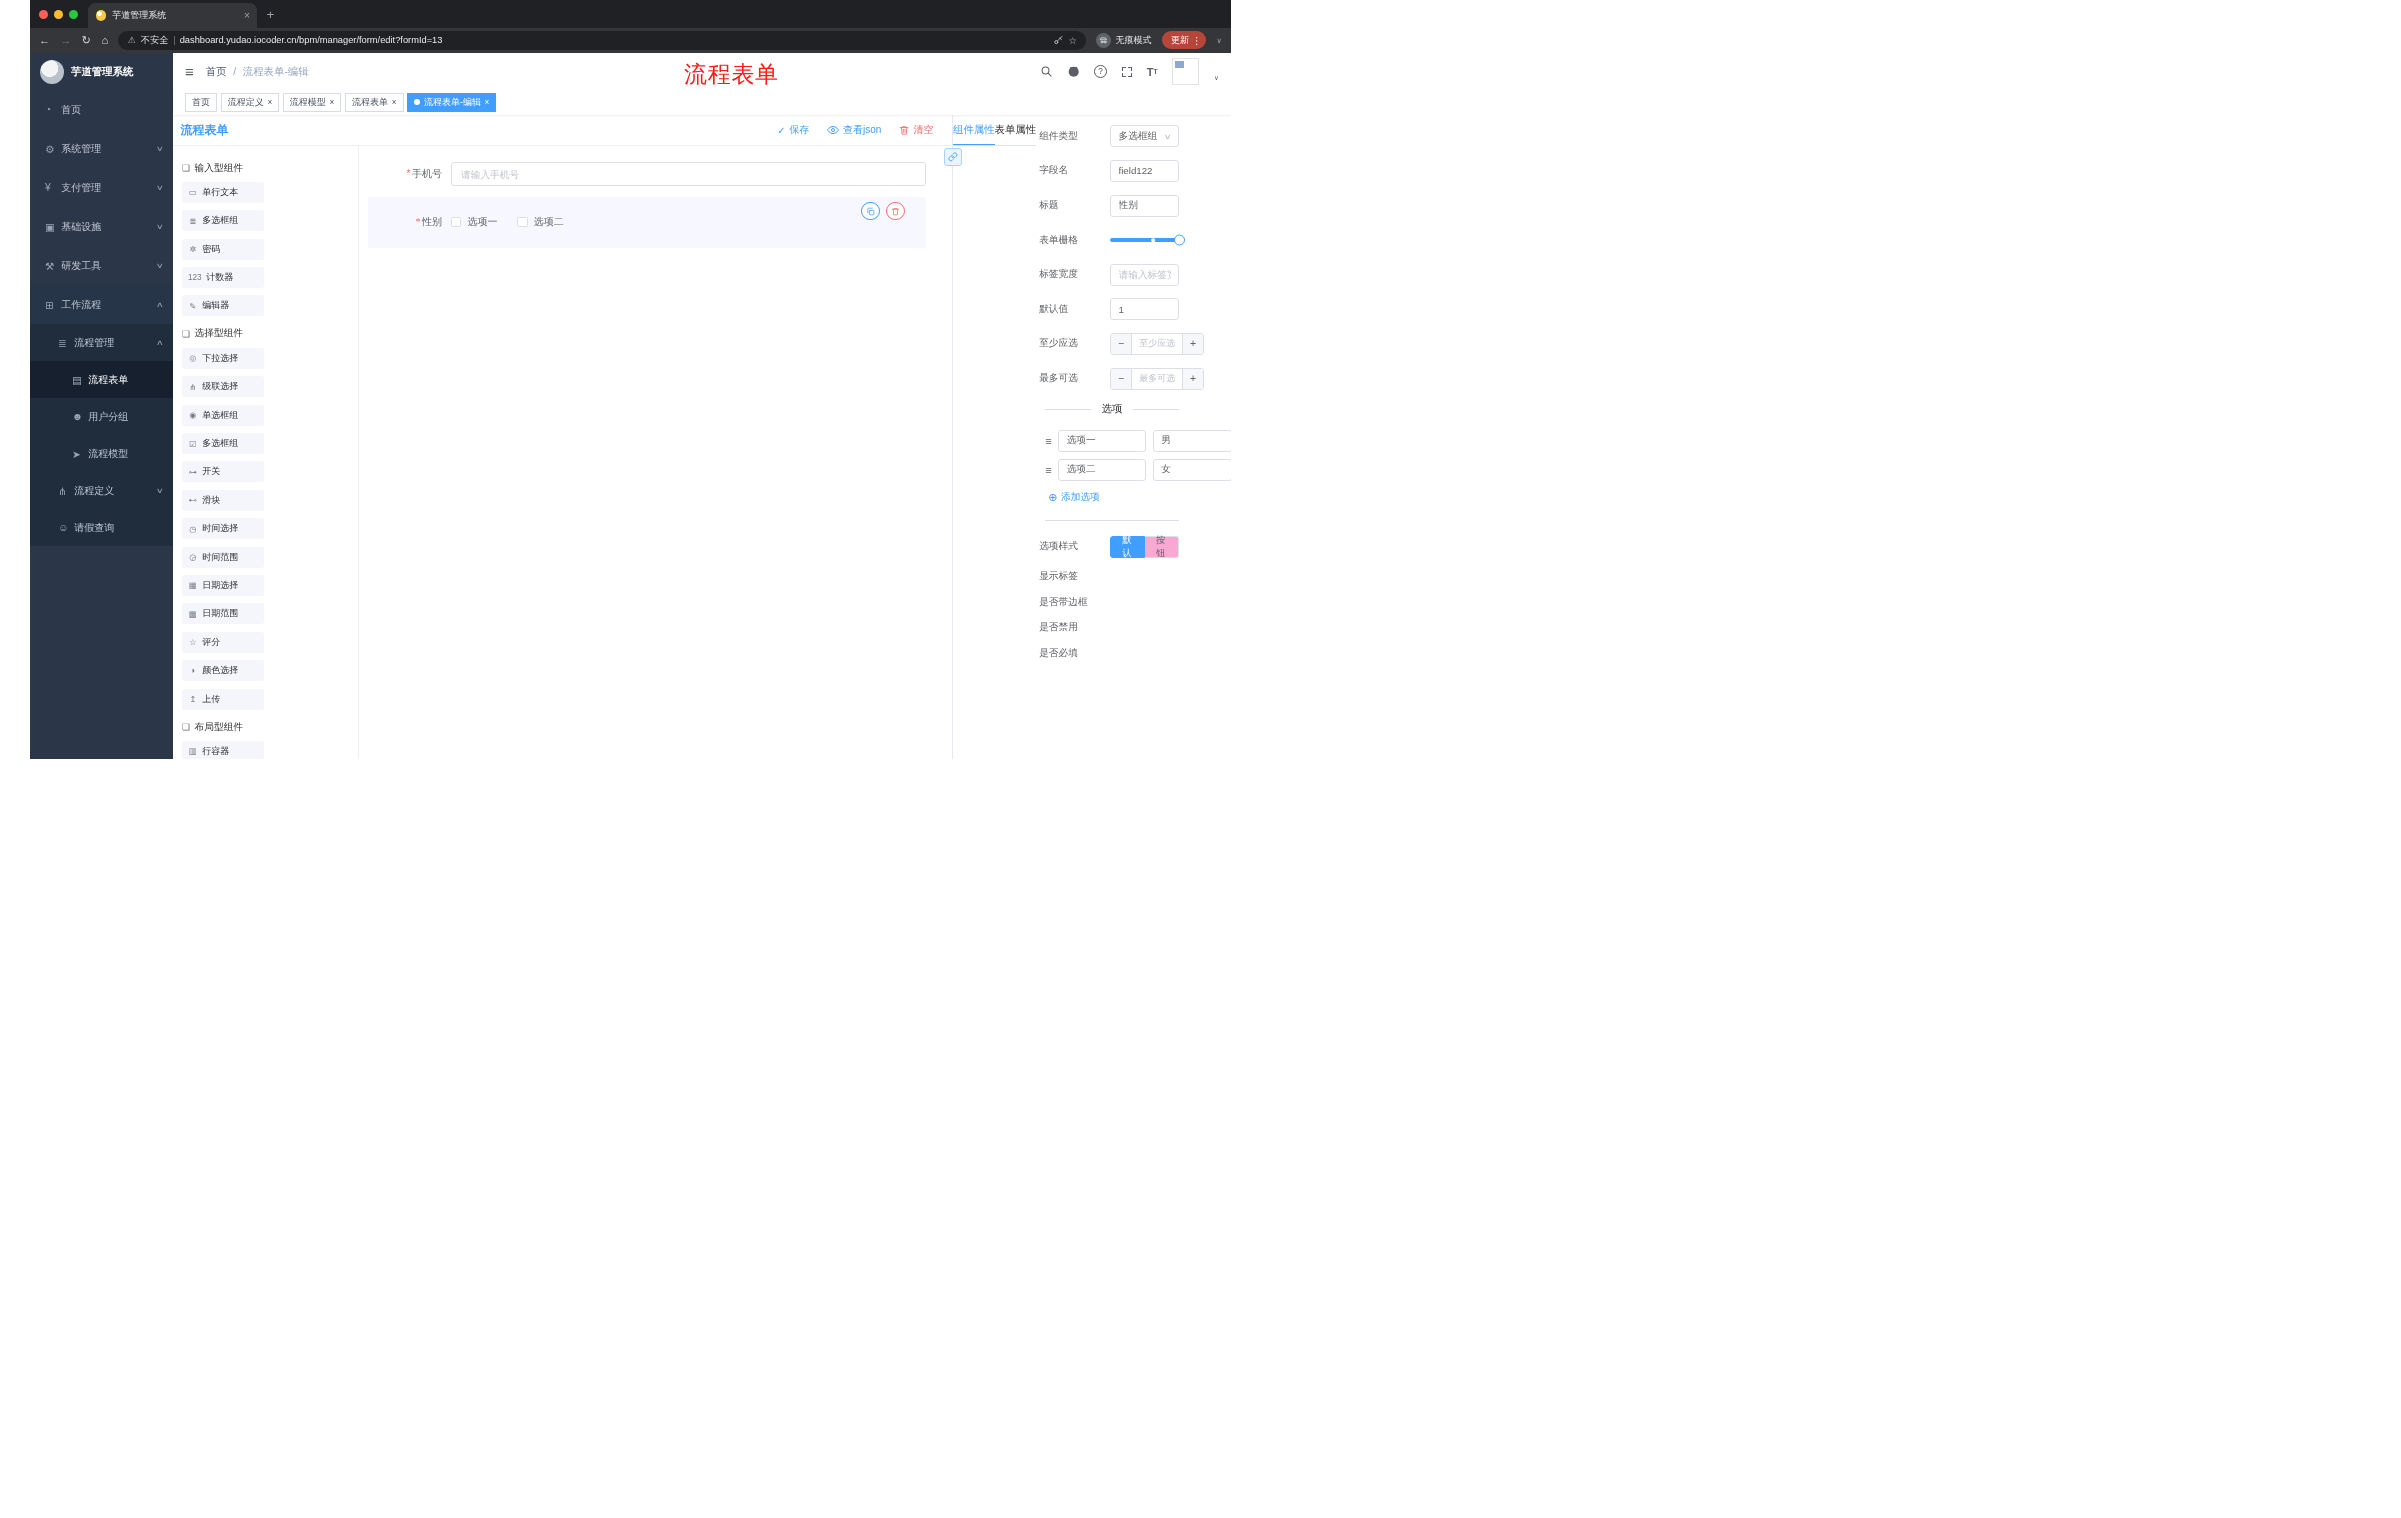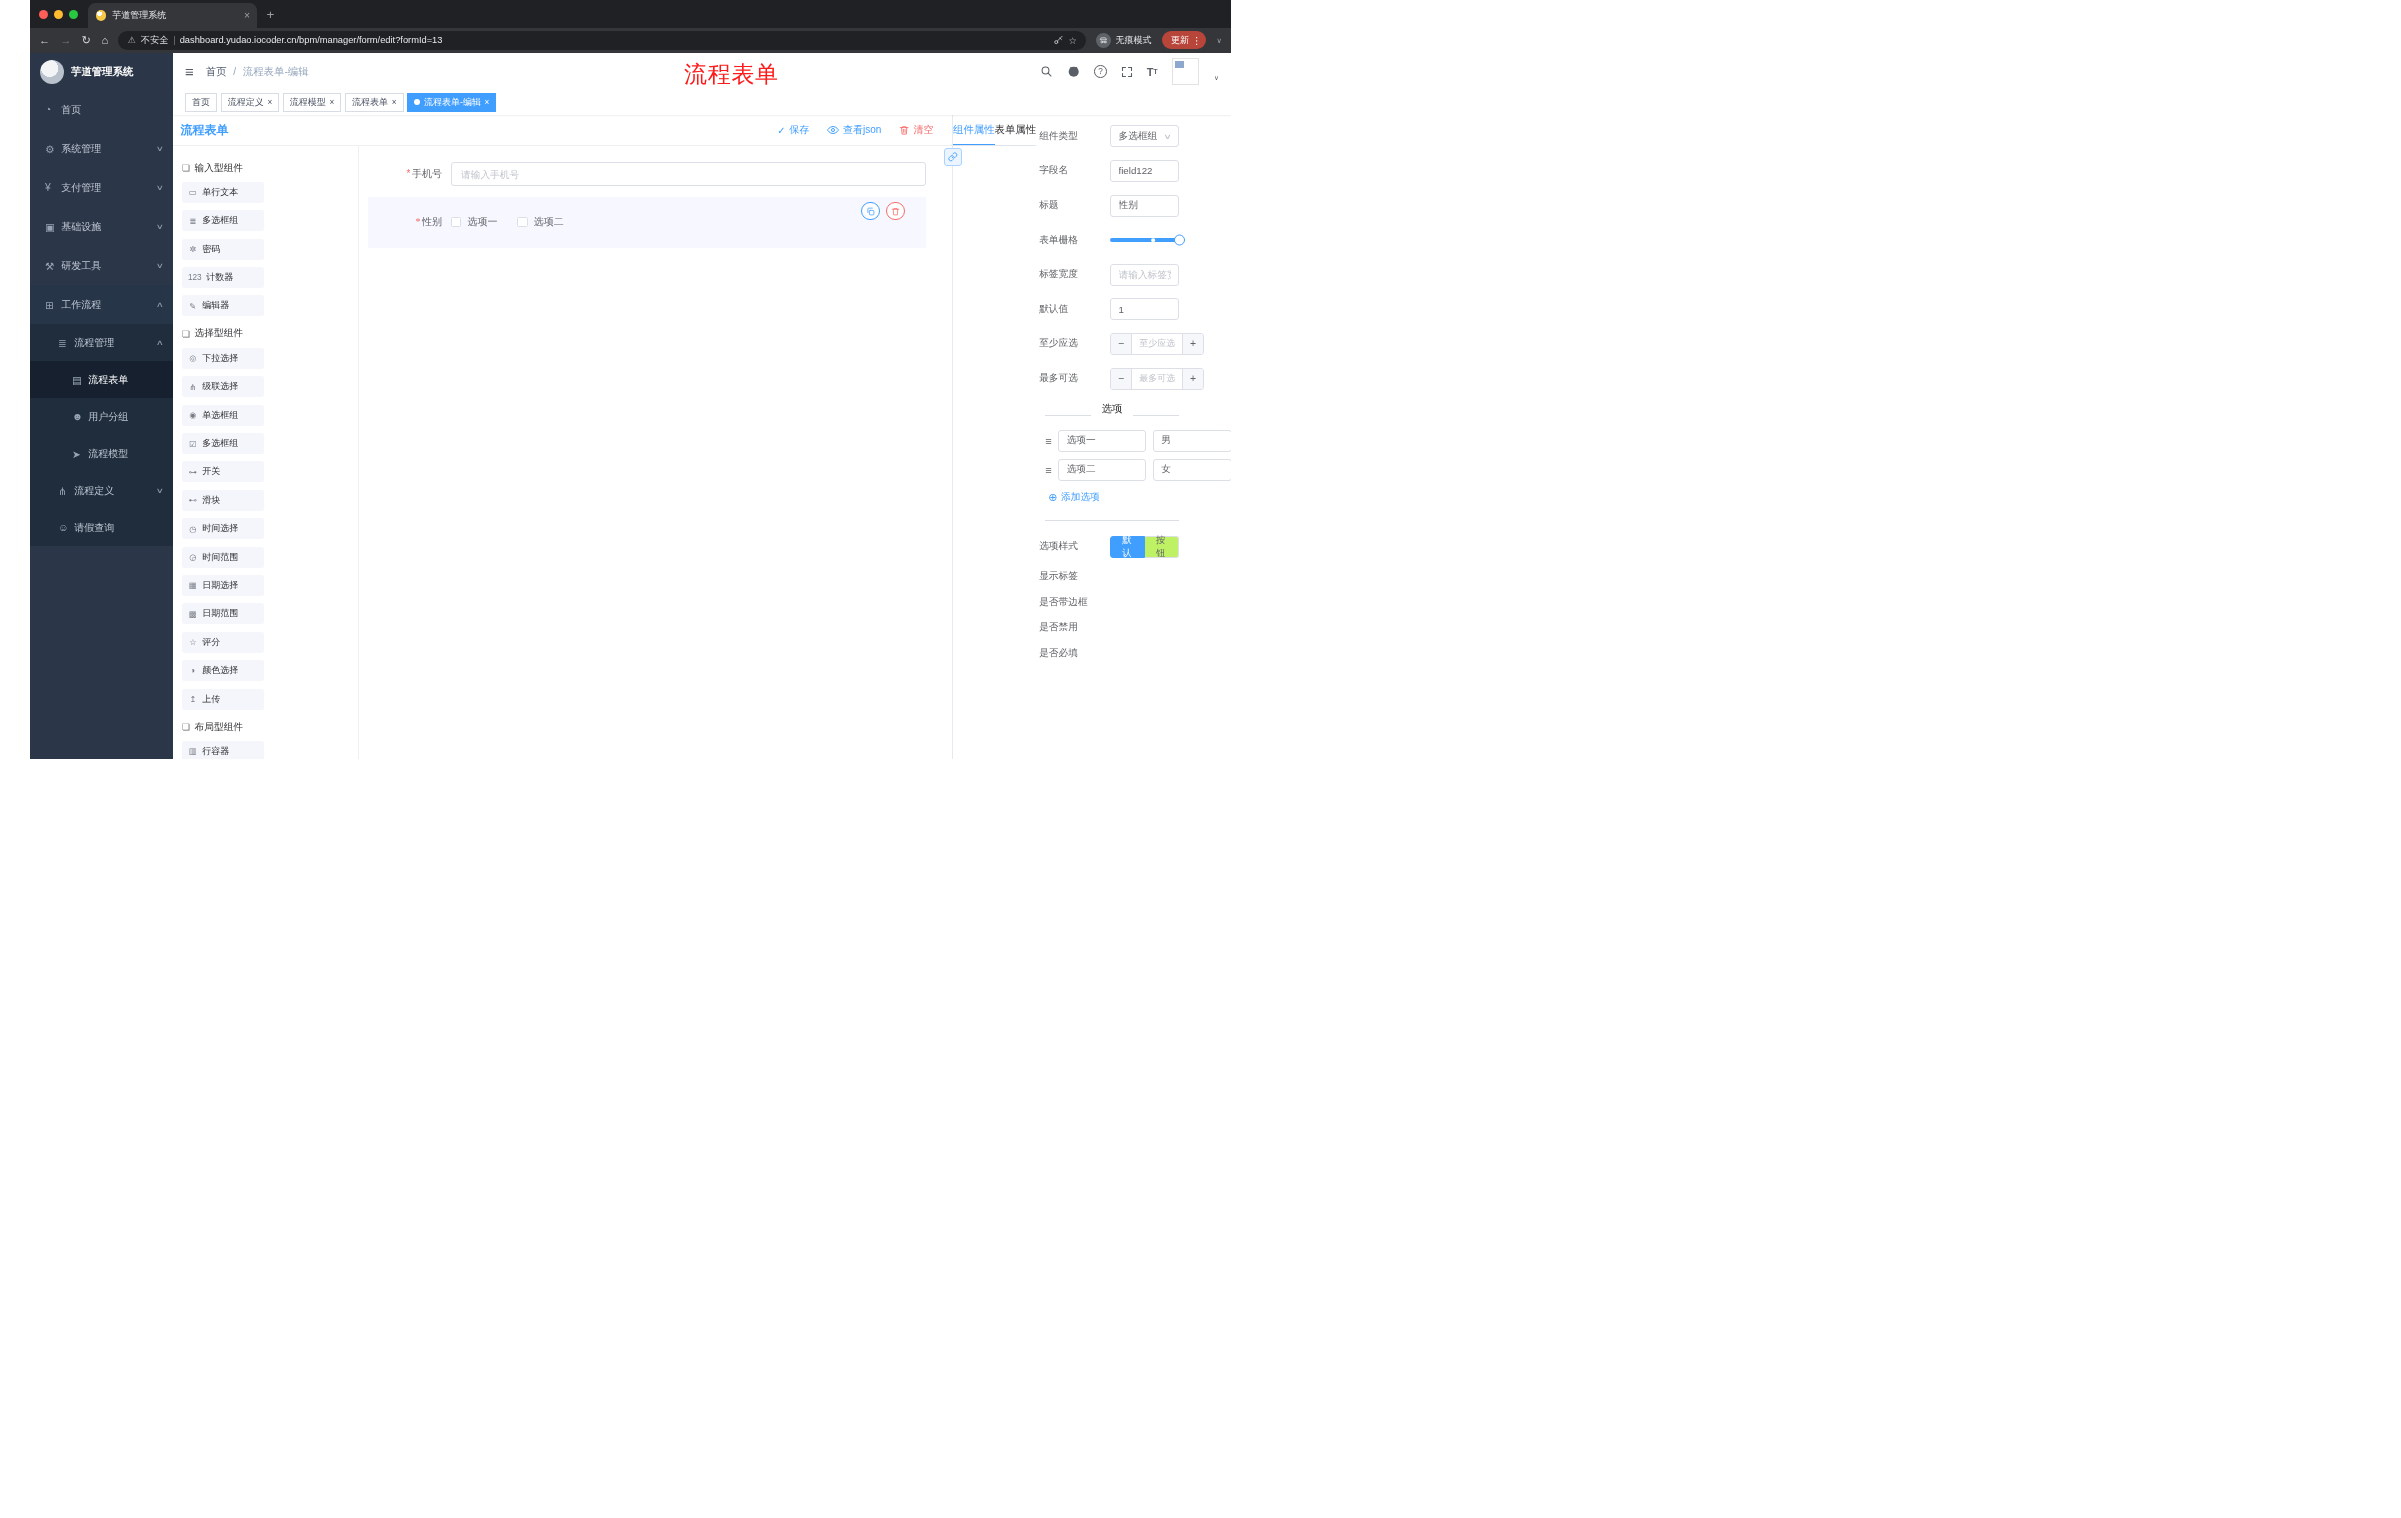--- a/index.html
+++ b/index.html
@@ -124,33 +124,33 @@
   .sel .scaret { margin-left:auto; color:#c0c4cc; font-size:7.4px; transform:scaleX(1.6); }
   .slider { position:relative; height:22px; display:flex; align-items:center; }
   .strack { width:100%; height:3.7px; border-radius:2.2px; background:#409EFF; position:relative; }
   .smark { position:absolute; left:62%; top:50%; transform:translate(-50%,-50%); width:3.7px; height:3.7px; border-radius:50%; background:#fff; }
   .shandle { position:absolute; right:-6px; top:50%; transform:translateY(-50%); width:11px; height:11px; border-radius:50%; background:#fff; border:1.5px solid #409EFF; }
   .stepper { display:flex; width:94px; height:22px; border:0.7px solid #dcdfe6; border-radius:3px; overflow:hidden; }
   .stepbtn { width:21px; background:#f5f7fa; color:#606266; display:flex; align-items:center; justify-content:center; font-size:10.4px; cursor:pointer; flex-shrink:0; }
   .stepbtn.l { border-right:0.7px solid #dcdfe6; }
   .stepbtn.r { border-left:0.7px solid #dcdfe6; }
   .stepmid { flex:1; display:flex; align-items:center; justify-content:center; font-size:9px; color:#c0c4cc; background:#fff; white-space:nowrap; }
-  .pdivider { display:flex; align-items:flex-end; margin:4.5px 0 13.4px 6px; }
+  .pdivider { display:flex; align-items:center; margin:4.5px 0 13.4px 6px; }
   .pdivider .dl { flex:1; height:0.7px; background:#dcdfe6; }
   .pdivider .dt { padding:0 10.4px; font-size:10.4px; color:#303133; }
   .hr { height:0.7px; background:#dcdfe6; margin:15.6px 0 15px 6px; }
   .optrow { display:flex; align-items:center; gap:6.7px; margin:0 0 7.4px 6px; }
   .optrow .hnd { color:#606266; font-size:11px; cursor:grab; }
   .opt-name { width:88px; height:22px; border:0.7px solid #dcdfe6; border-radius:3px; padding:0 7.4px; font-size:9.7px; color:#606266; outline:none; font-family:inherit; }
   .opt-val { width:79px; height:22px; border:0.7px solid #dcdfe6; border-radius:3px; padding:0 7.4px; font-size:9.7px; color:#606266; outline:none; font-family:inherit; }
   .rmv { color:#F56C6C; font-size:12.6px; cursor:pointer; line-height:1; }
   .addopt { display:flex; align-items:center; gap:3.7px; color:#409EFF; font-size:9.7px; margin:10.4px 0 0 9px; cursor:pointer; }
   .addopt .plusic { font-size:11px; }
   .btngroup { display:flex; }
-  .bg-btn { height:22px; padding:0 11px; font-size:9.3px; display:flex; align-items:center; border:0.7px solid #dcdfe6; color:#606266; background:#bef264; cursor:pointer; }
+  .bg-btn { height:22px; padding:0 11px; font-size:9.3px; display:flex; align-items:center; border:0.7px solid #dcdfe6; color:#606266; background:#f9a8d4; cursor:pointer; }
   .bg-btn.on { background:#409EFF; border-color:#409EFF; color:#fff; }
   .bg-btn:first-child { border-radius:3px 0 0 3px; }
   .bg-btn:last-child { border-radius:0 3px 3px 0; border-left:none; }
   .switch { width:30px; height:15px; border-radius:7.4px; background:#dcdfe6; position:relative; cursor:pointer; }
   .switch::after { content:""; position:absolute; top:1.5px; left:1.5px; width:12px; height:12px; border-radius:50%; background:#fff; }
   .switch.on { background:#409EFF; }
   .switch.on::after { left:16.3px; }
   svg { display:block; }
 </style>
 </head>

